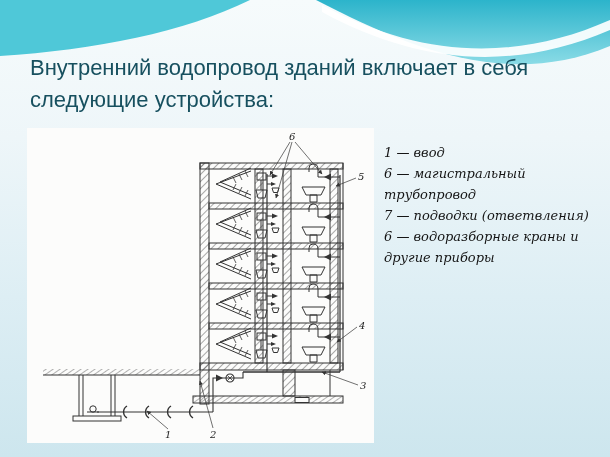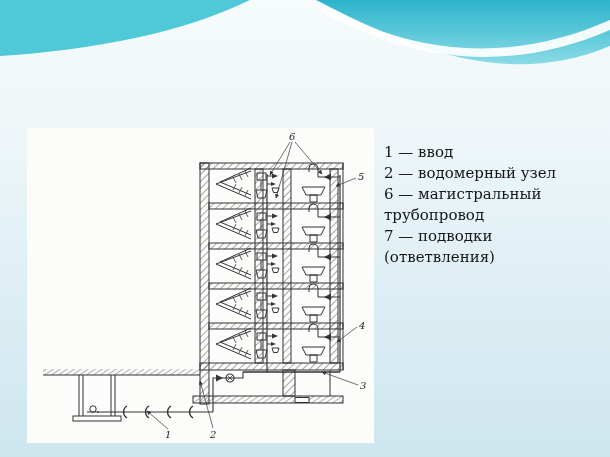--- a/index.html
+++ b/index.html
@@ -19,21 +19,21 @@
     font-family:"Liberation Sans", sans-serif;
   }
   .panel{
     position:absolute;left:27px;top:128px;width:347px;height:315px;
     background:#fcfcfb;
   }
   .panel svg{display:block;}
   .legend{
     position:absolute;left:384px;top:142px;width:205px;
     font-family:"DejaVu Serif","Liberation Serif",serif;
-    font-size:15px;line-height:21px;color:#151515;
+    font-style:italic;font-size:13px;line-height:21px;color:#151515;
   }
   .legend .li{margin:0;}
   text.callout{
     font-family:"DejaVu Serif","Liberation Serif",serif;
     font-style:italic;font-size:10px;fill:#222;stroke:none;
   }
 </style>
 </head>
 <body>
 
@@ -44,20 +44,21 @@
       <linearGradient id="gteal" x1="0" y1="0" x2="0" y2="1">
         <stop offset="0" stop-color="#2cb4cb"></stop>
         <stop offset="1" stop-color="#8adbe6"></stop>
       </linearGradient>
     </defs>
     <path d="M0,0 H250 C185,32 95,50 0,56 Z" fill="#4fc8d8"></path>
     <path d="M316,0 H610 V46 C505,90 405,46 316,0 Z" fill="url(#gteal)"></path>
     <path d="M322,5 C420,58 515,62 610,20 L610,30 C512,72 418,64 322,12 Z" fill="#ffffff" opacity="0.92"></path>
   </svg>
 
+  <div class="title">Внутренний водопровод зданий включает в себя следующие устройства:</div>
 
   <div class="panel">
     <svg width="347" height="315" viewBox="0 0 347 315" xmlns="http://www.w3.org/2000/svg">
       <defs>
         <pattern id="h1" patternUnits="userSpaceOnUse" width="5" height="5" patternTransform="rotate(45)">
           <line x1="0" y1="0" x2="0" y2="5" stroke="#555" stroke-width="1"></line>
         </pattern>
         <pattern id="h2" patternUnits="userSpaceOnUse" width="4" height="4" patternTransform="rotate(55)">
           <line x1="0" y1="0" x2="0" y2="4" stroke="#555" stroke-width="0.9"></line>
         </pattern>
@@ -166,18 +167,18 @@
         <text class="callout" x="332" y="201">4</text>
         <text class="callout" x="333" y="261">3</text>
         <text class="callout" x="183" y="310">2</text>
         <text class="callout" x="138" y="310">1</text>
       </g>
     </svg>
   </div>
 
   <div class="legend">
     <div class="li">1 — ввод</div>
-    <div class="li">2 — водомерный узел</div>
     <div class="li">6 — магистральный трубопровод</div>
     <div class="li">7 — подводки (ответвления)</div>
+    <div class="li">6 — водоразборные краны и другие приборы</div>
   </div>
 
 </div>
 
 </body></html>

